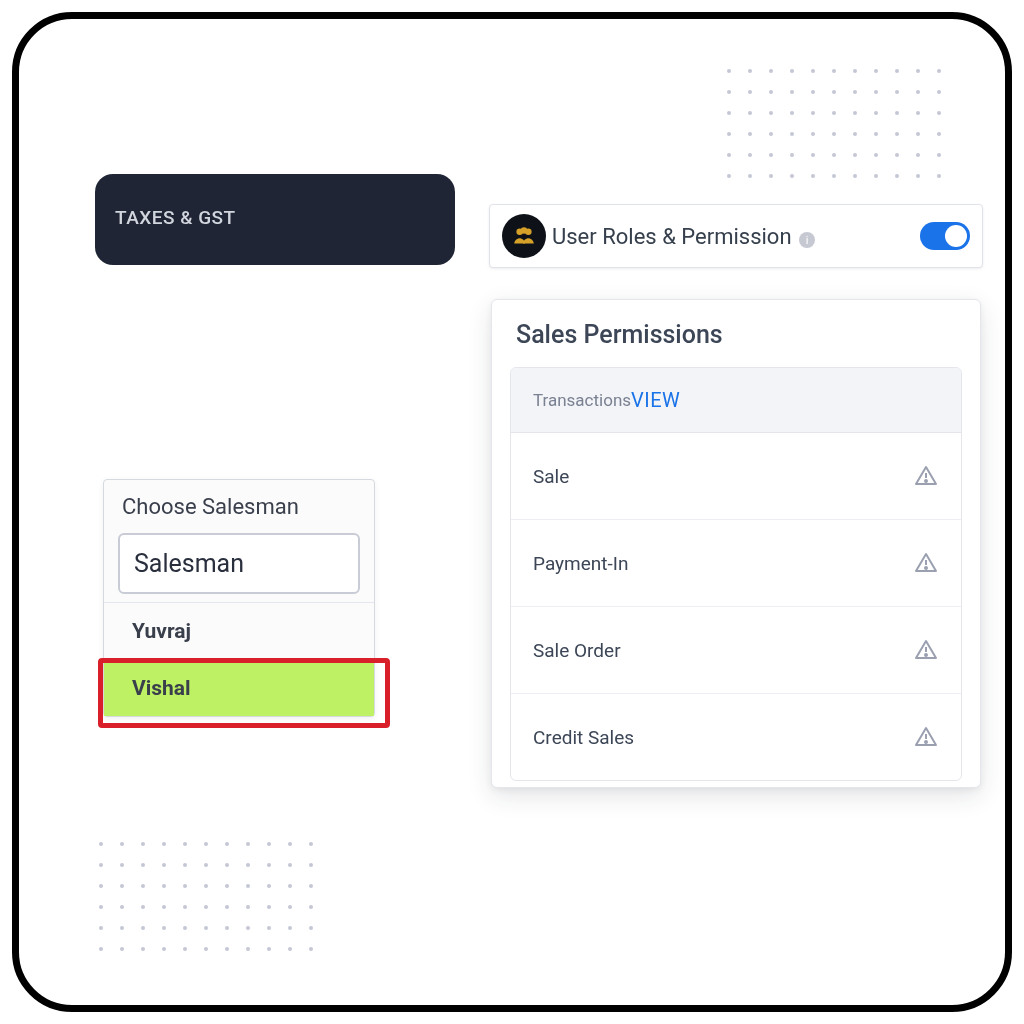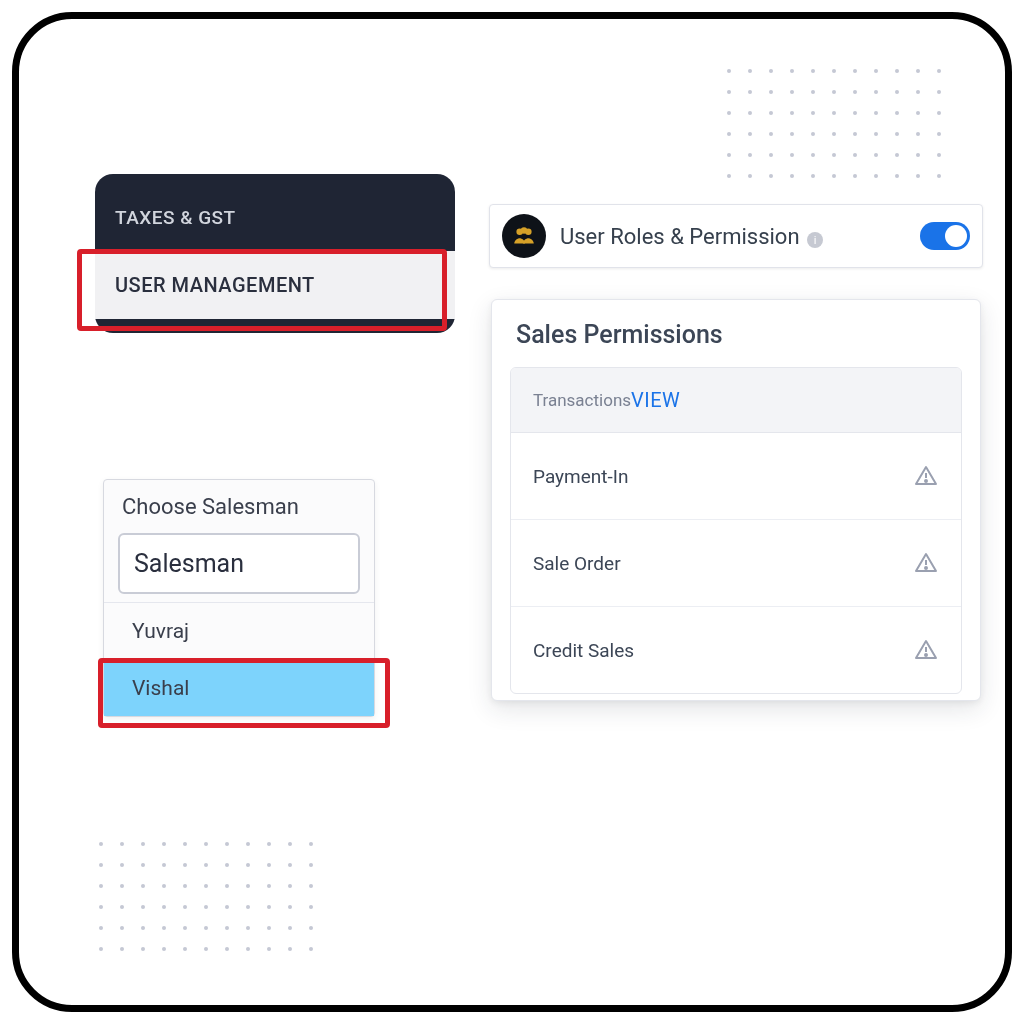--- a/index.html
+++ b/index.html
@@ -92,26 +92,26 @@
     padding: 14px 14px;
     color: #2a2f3e;
     font-size: 25px;
     font-weight: 400;
     background: #fff;
   }
   .salesman-option {
     padding: 16px 28px;
     color: #3a3f4c;
     font-size: 21px;
-    font-weight: 400;
+    font-weight: 700;
     border-top: 1px solid #e5e7ee;
     position: relative;
   }
   .salesman-option.selected {
-    background: #7dd3fc;
+    background: #bef264;
   }
   .salesman-option.selected::before {
     content: '';
     position: absolute;
     top: -2px; left: -6px;
     width: calc(100% + 12px); height: calc(100% + 4px);
     border: 5px solid #d81f2a;
     border-radius: 4px;
     pointer-events: none;
   }
@@ -120,21 +120,21 @@
   .roles-bar {
     position: absolute;
     top: 185px; left: 470px;
     width: 494px;
     background: #fff;
     border: 1px solid #e1e3ea;
     border-radius: 4px;
     display: flex;
     align-items: center;
     padding: 9px 12px;
-    gap: 14px;
+    gap: 6px;
     box-shadow: 0 1px 3px rgba(0,0,0,0.08);
   }
   .roles-icon {
     width: 44px; height: 44px;
     border-radius: 50%;
     background: #0e1218;
     display: flex;
     align-items: center;
     justify-content: center;
     color: #d6a128;
@@ -368,21 +368,20 @@
       <span></span>
       <span></span>
       <span></span>
       <span></span>
       <span></span>
       <span></span>
     </div>
 
   <div class="nav-card">
     <div class="nav-item">TAXES &amp; GST</div>
-    <div class="nav-item active">USER MANAGEMENT</div>
   </div>
 
   <div class="salesman-card">
     <div class="salesman-title">Choose Salesman</div>
     <div class="salesman-input">Salesman</div>
     <div class="salesman-option">Yuvraj</div>
     <div class="salesman-option selected">Vishal</div>
   </div>
 
   <div class="roles-bar">
@@ -401,20 +400,30 @@
     </div>
     <div class="toggle"></div>
   </div>
 
   <div class="perm-panel">
     <div class="perm-title">Sales Permissions</div>
     <div class="perm-inner">
       <div class="perm-header">
         <div class="col-title">Transactions</div>
         <div class="col-view">VIEW</div>
+      </div>
+      <div class="perm-row">
+        <span>Sale</span>
+        <span class="warn-icon">
+          <svg width="24" height="24" viewBox="0 0 24 24" fill="none" stroke="currentColor" stroke-width="2" stroke-linejoin="round">
+              <path d="M12 3 L22 20 H2 Z"></path>
+              <line x1="12" y1="9" x2="12" y2="14"></line>
+              <circle cx="12" cy="17" r="1" fill="currentColor"></circle>
+            </svg>
+        </span>
       </div>
       <div class="perm-row">
         <span>Payment-In</span>
         <span class="warn-icon">
           <svg width="24" height="24" viewBox="0 0 24 24" fill="none" stroke="currentColor" stroke-width="2" stroke-linejoin="round">
               <path d="M12 3 L22 20 H2 Z"></path>
               <line x1="12" y1="9" x2="12" y2="14"></line>
               <circle cx="12" cy="17" r="1" fill="currentColor"></circle>
             </svg>
         </span>

